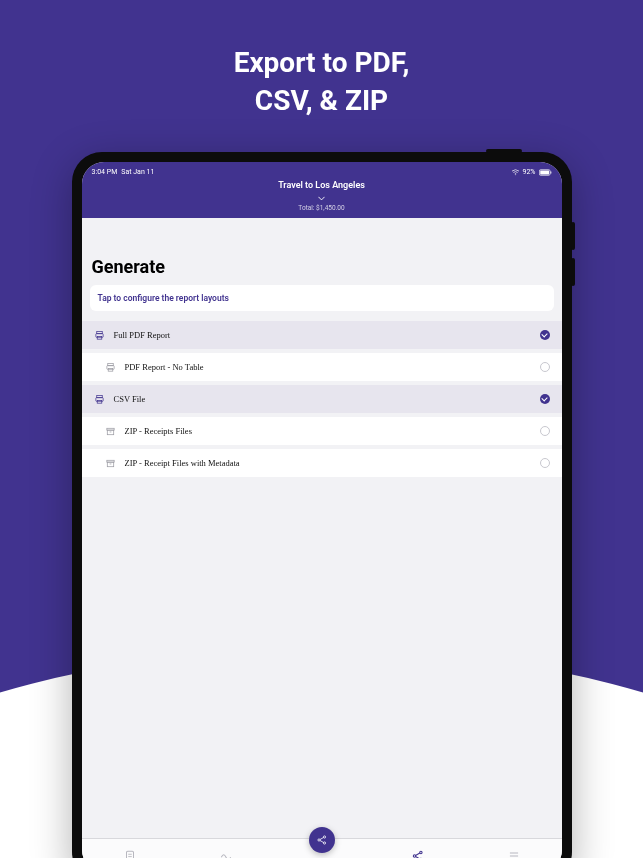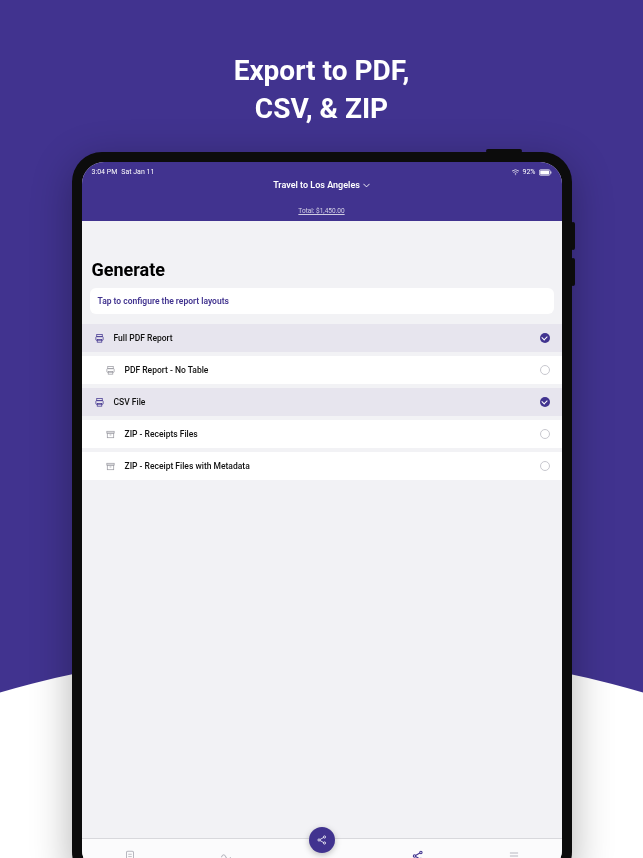--- a/index.html
+++ b/index.html
@@ -19,21 +19,21 @@
     position: absolute;
     left: -200px;
     right: -200px;
     top: 650px;
     height: 1200px;
     background: #ffffff;
     border-radius: 50% 50% 0 0 / 200px 200px 0 0;
   }
   .headline {
     position: absolute;
-    top: 52px;
+    top: 44px;
     left: 0;
     right: 0;
     text-align: center;
     color: #fff;
     font-size: 28px;
     font-weight: 700;
     line-height: 1.35;
   }
   
   .device {
@@ -85,26 +85,26 @@
   .nav-title-row {
     text-align: center;
     margin-top: 2px;
   }
   .nav-title {
     font-size: 9px;
     font-weight: 600;
     display: inline-flex;
     align-items: center;
     gap: 3px;
+    flex-direction: column;
   }
   .nav-sub {
     font-size: 6.5px;
     opacity: 0.75;
-    margin-top: 17px;
-    text-decoration: underline;
+    margin-top: 1px;
   }
   
   .content {
     flex: 1;
     overflow: hidden;
     background: #f2f2f5;
     margin-top: 32px;
   }
   .page-title {
     font-size: 18px;
@@ -122,20 +122,21 @@
     color: #41338f;
   }
   .option-list { }
   .option {
     display: flex;
     align-items: flex-start;
     padding: 9px 12px;
     font-size: 8.5px;
     color: #111;
     gap: 8px;
+    font-family: Liberation Serif, serif;
   }
   .option.selected { background: #e7e5ee; }
   .option.unselected { background: #ffffff; padding-left: 23px; }
   .option + .option { margin-top: 4px; }
   .opt-icon {
     width: 12px;
     height: 10px;
     display: inline-flex;
     align-items: center;
     justify-content: center;

